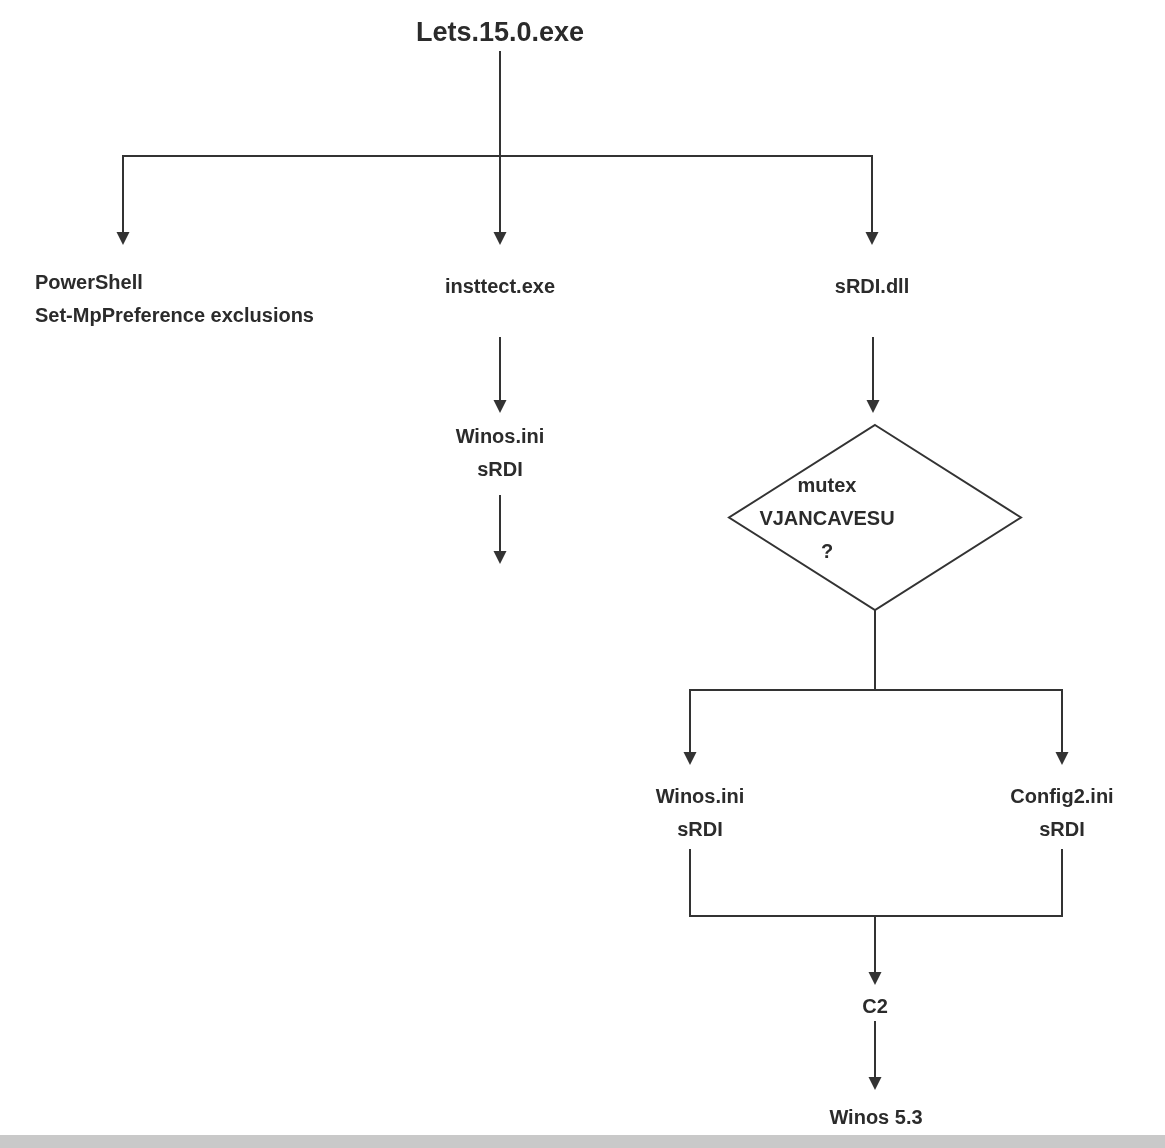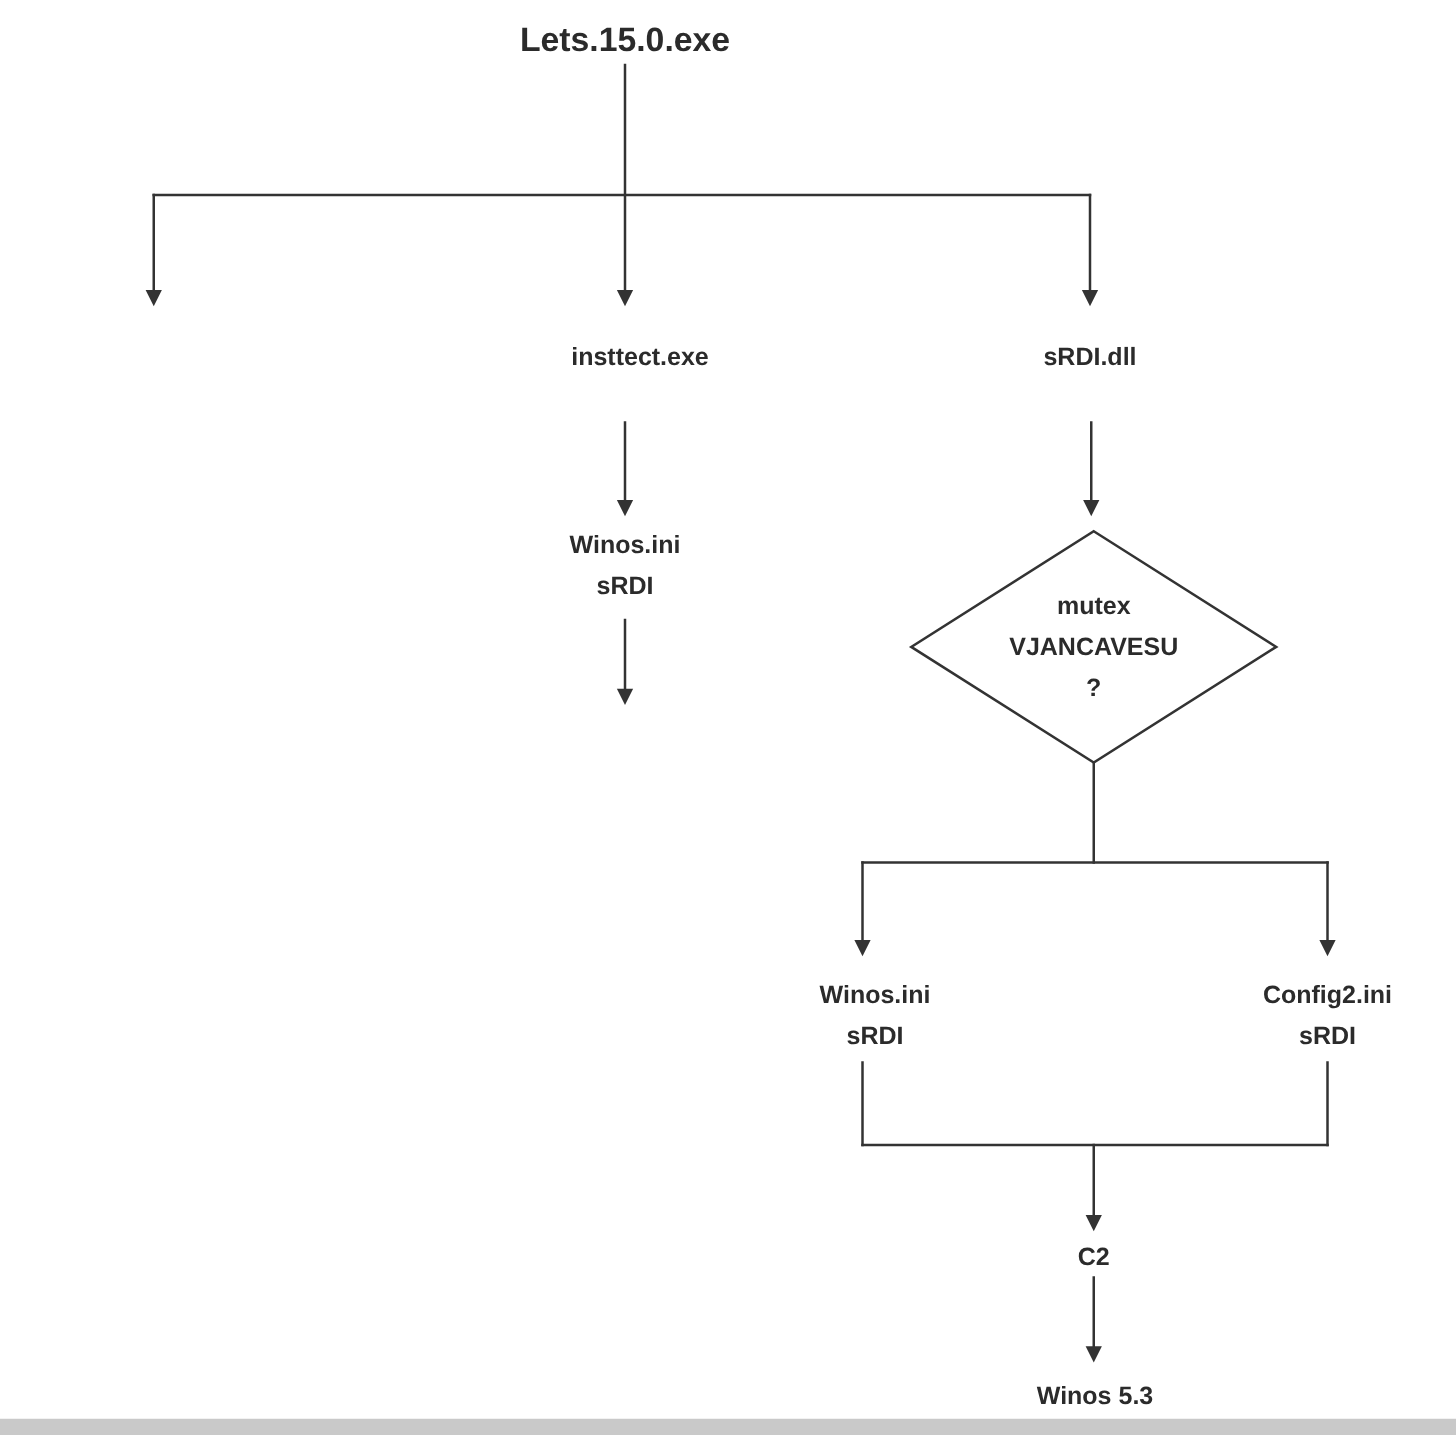--- a/index.html
+++ b/index.html
@@ -100,32 +100,36 @@
     <path class="wire" d="M690 916 L1062 916"></path>
     <path class="wire" d="M875 916 L875 972"></path>
     <polygon class="head" points="868.5,972 881.5,972 875,985"></polygon>
 
     <path class="wire" d="M875 1022 L875 1077"></path>
     <polygon class="head" points="868.5,1077 881.5,1077 875,1090"></polygon>
   </svg>
 
   <div class="label title center" style="left:500px; top:16px;">Lets.15.0.exe</div>
 
+  <div class="label" style="left:35px; top:266px;">
+    <div>PowerShell</div>
+    <div>Set-MpPreference exclusions</div>
+  </div>
 
-  <div class="label center" style="left:512px; top:270px;">insttect.exe</div>
+  <div class="label center" style="left:500px; top:270px;">insttect.exe</div>
 
   <div class="label center" style="left:872px; top:270px;">sRDI.dll</div>
 
   <div class="label center" style="left:500px; top:420px;">
     <div>Winos.ini</div>
     <div>sRDI</div>
   </div>
 
 
-  <div class="label center" style="left:875px; top:469px;">
+  <div class="label center" style="left:827px; top:469px;">
     <div>mutex</div>
     <div>VJANCAVESU</div>
     <div>?</div>
   </div>
 
   <div class="label center" style="left:700px; top:780px;">
     <div>Winos.ini</div>
     <div>sRDI</div>
   </div>
 

